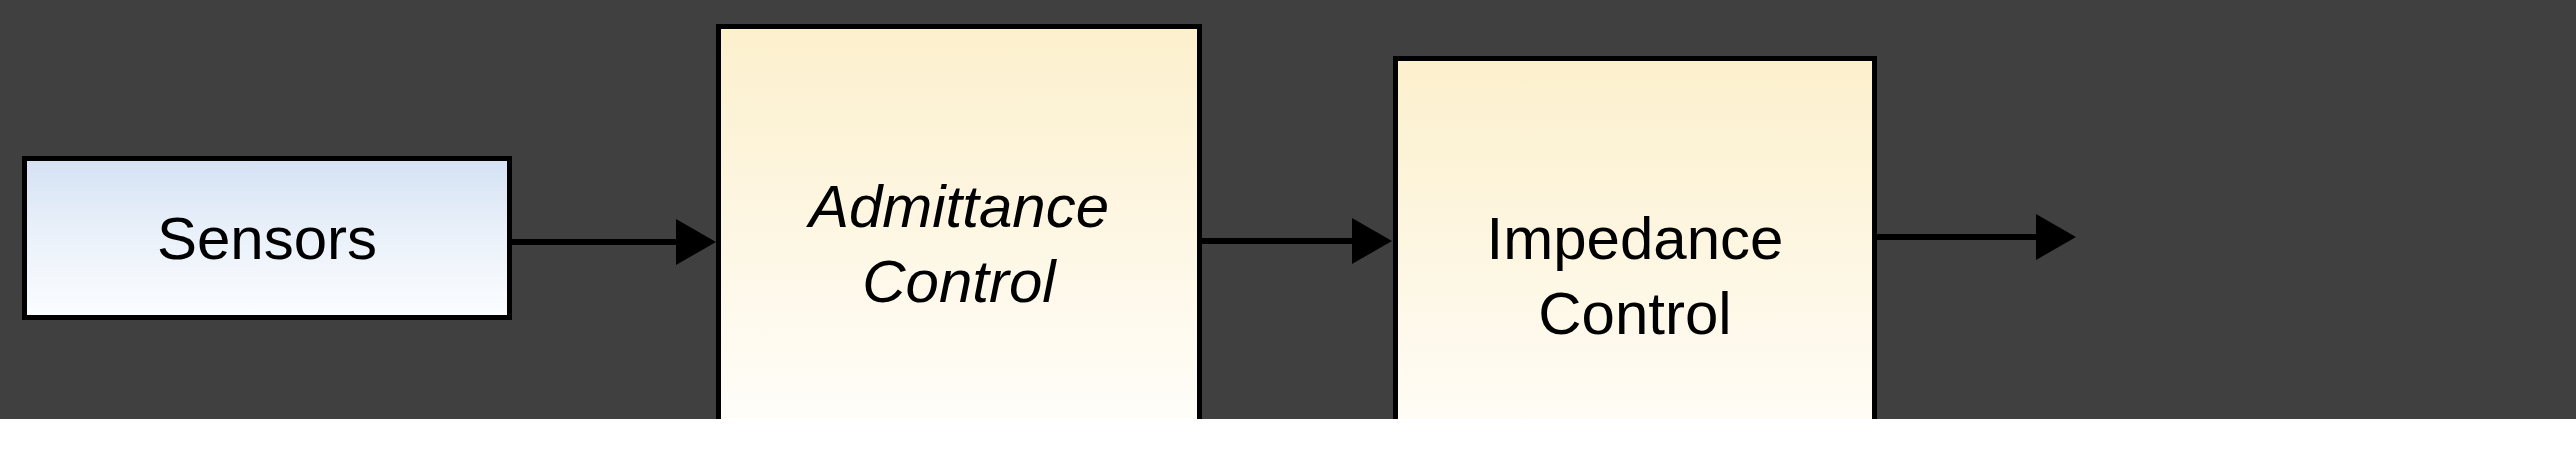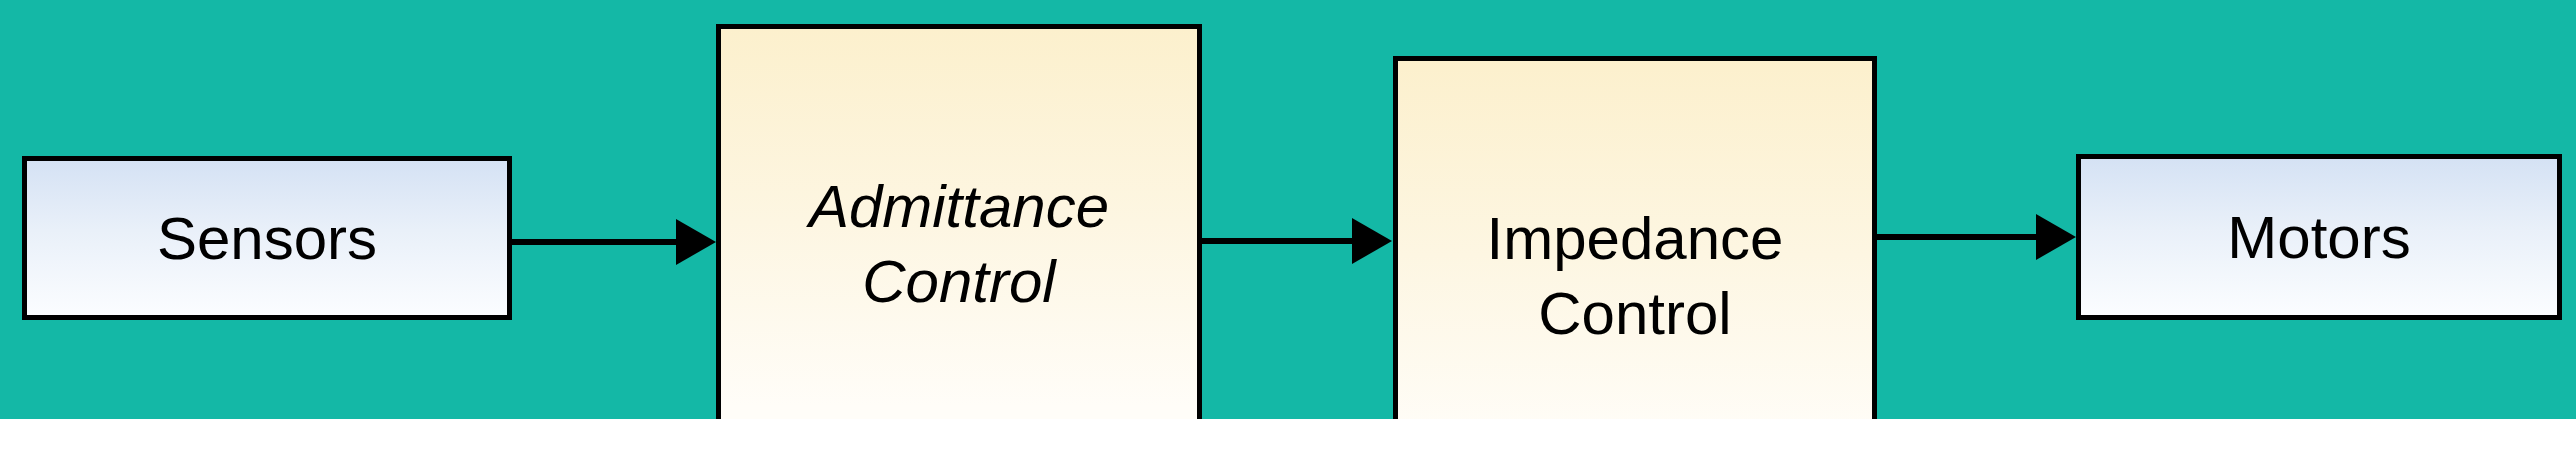--- a/index.html
+++ b/index.html
@@ -4,21 +4,21 @@
 <style>
   html, body {
     margin: 0;
     padding: 0;
     background: #ffffff;
   }
   .canvas {
     position: relative;
     width: 2576px;
     height: 419px;
-    background: #14b8a6;
+    background: #404040;
     overflow: hidden;
     font-family: "Liberation Sans", "DejaVu Sans", sans-serif;
   }
   .node {
     position: absolute;
     box-sizing: border-box;
     border: 5.6px solid #000000;
     display: flex;
     align-items: center;
     justify-content: center;
@@ -91,18 +91,15 @@
   <div class="node fill-yellow node-impedance">
     <span class="node-label">Impedance
 Control</span>
   </div>
 
   <div class="arrow arrow-3">
     <div class="arrow-shaft"></div>
     <div class="arrow-head"></div>
   </div>
 
-  <div class="node fill-blue node-motors">
-    <span class="node-label">Motors</span>
-  </div>
 
 </div>
 
 
 </body></html>

